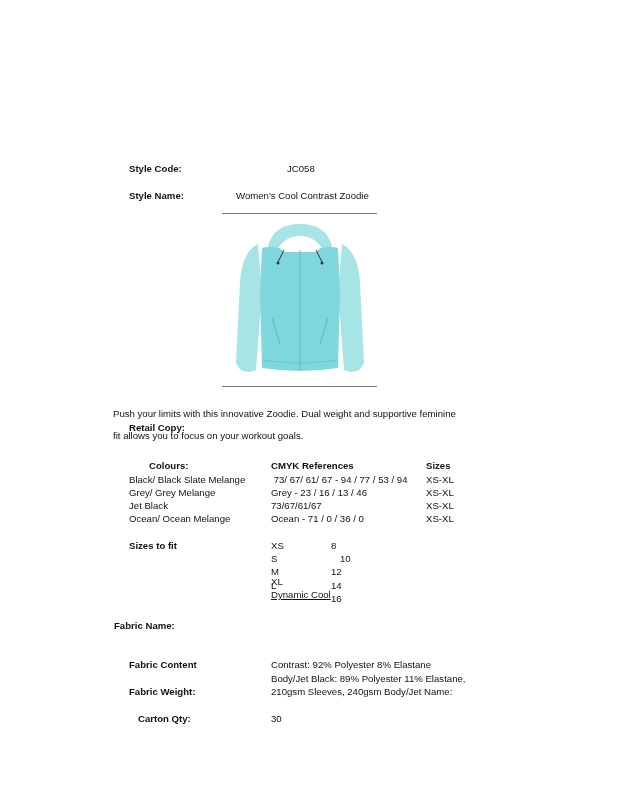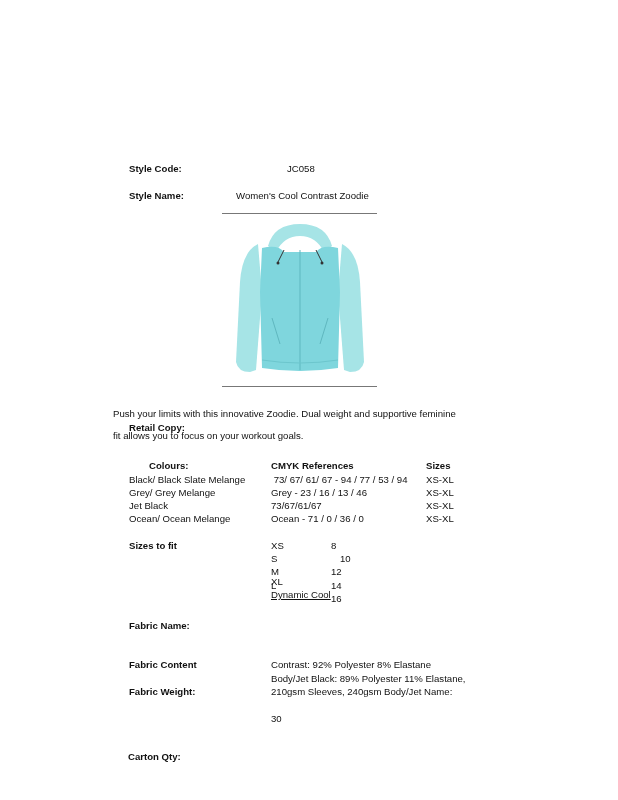--- a/index.html
+++ b/index.html
@@ -80,26 +80,26 @@
     <div class="abs" style="left:271px;top:553px;">S</div>
     <div class="abs" style="left:340px;top:553px;">10</div>
     <div class="abs" style="left:271px;top:566px;">M</div>
     <div class="abs" style="left:331px;top:566px;">12</div>
     <div class="abs" style="left:271px;top:580px;">L</div>
     <div class="abs" style="left:331px;top:580px;">14</div>
     <div class="abs" style="left:271px;top:576px;">XL</div>
     <div class="abs" style="left:331px;top:593px;">16</div>
   </div>
 
-  <div class="abs b" style="left:129px;top:620px;text-align:center;">Fabric Name:</div>
+  <div class="abs b" style="left:114px;top:620px;text-align:center;">Fabric Name:</div>
   <div class="abs" style="left:271px;top:589px;text-decoration:underline;">Dynamic Cool</div>
 
   <div class="abs b" style="left:129px;top:659px;">Fabric Content</div>
   <div class="abs" style="left:271px;top:659px;">Contrast: 92% Polyester 8% Elastane</div>
   <div class="abs" style="left:271px;top:673px;">Body/Jet Black: 89% Polyester 11% Elastane,</div>
 
   <div class="abs b" style="left:129px;top:686px;">Fabric Weight:</div>
   <div class="abs" style="left:271px;top:686px;">210gsm Sleeves, 240gsm Body/Jet Name:</div>
 
-  <div class="abs b" style="left:128px;top:713px;margin-top:38px;">Carton Qty:</div>
+  <div class="abs b" style="left:138px;top:713px;">Carton Qty:</div>
   <div class="abs" style="left:271px;top:713px;">30</div>
 
 </div>
 
 </body></html>

